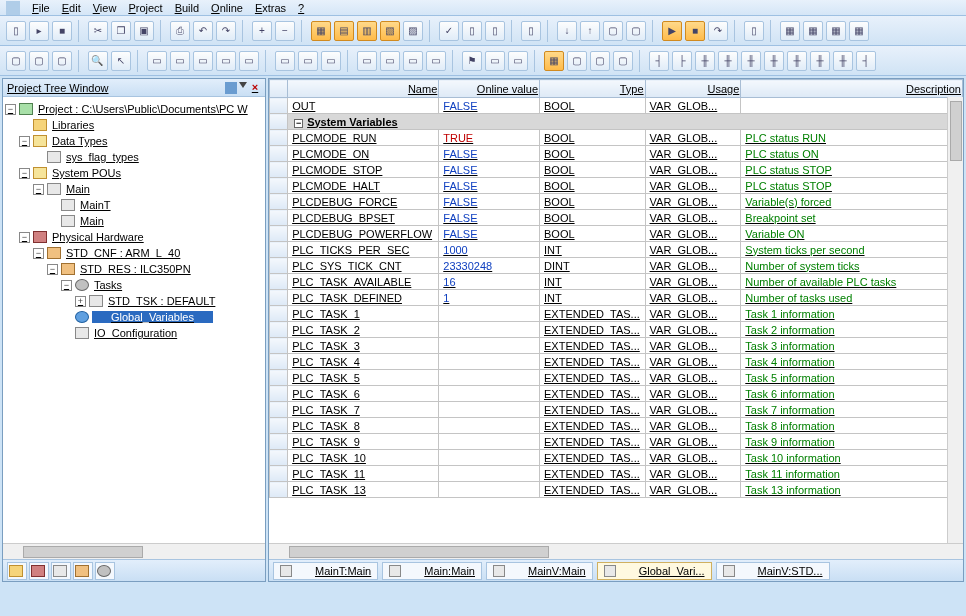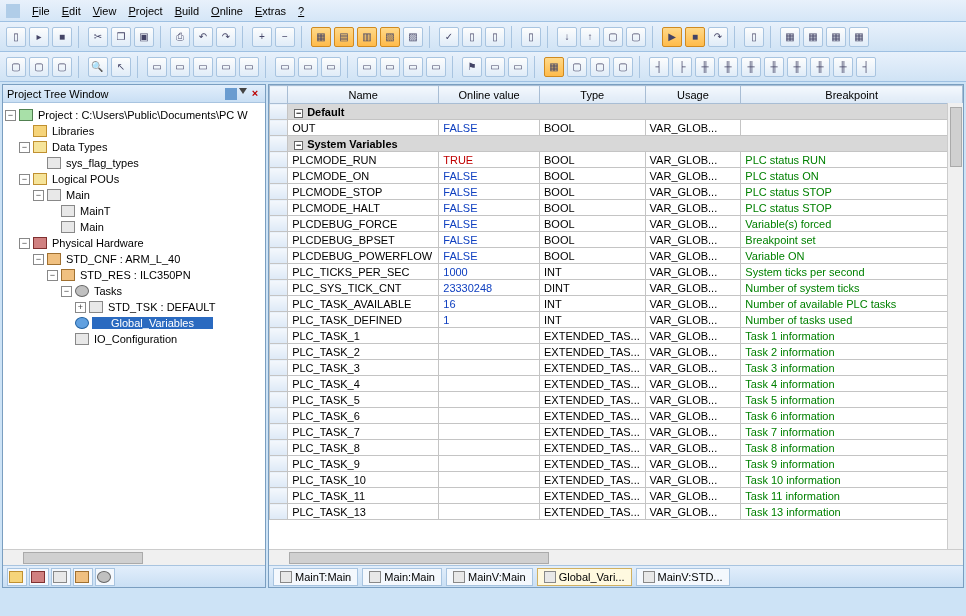--- a/index.html
+++ b/index.html
@@ -1,25 +1,25 @@
 <!DOCTYPE html>
 <html><head>
 <meta charset="utf-8">
 <style>
   * { box-sizing: border-box; font-family: Tahoma, Arial, sans-serif; font-size: 11px; }
   body { margin: 0; padding: 0; width: 966px; height: 616px; background: #cde3f6; overflow: hidden; }
-  .menubar { height: 22px; background: linear-gradient(#e8f1fb,#d5e6f7); border-bottom: 1px solid #9ec0e2; display: flex; align-items: center; padding: 0 6px; gap: 2px; }
+  .menubar { height: 16px; background: linear-gradient(#e8f1fb,#d5e6f7); border-bottom: 1px solid #9ec0e2; display: flex; align-items: center; padding: 0 6px; gap: 2px; }
   .menubar .mleft { width: 14px; height: 14px; background: #b0cde8; margin-right: 4px; }
   .menubar span { padding: 2px 6px; cursor: default; }
   .menubar u { text-decoration: underline; }
   .toolbar { height: 30px; background: linear-gradient(#e8f1fb,#d0e3f5); border-bottom: 1px solid #9ec0e2; display: flex; align-items: center; padding: 0 6px; gap: 3px; }
   .tbtn { width: 20px; height: 20px; background: linear-gradient(#fdfdfd,#e0ecf8); border: 1px solid #a8c4e0; border-radius: 2px; display:flex;align-items:center;justify-content:center; cursor:pointer; font-size:10px; color:#446; }
   .tbtn.sel { background: linear-gradient(#ffd98a,#ffbb4a); border-color:#d08a20; }
   .tsep { width: 4px; height: 22px; border-left:1px solid #a8c4e0; margin: 0 3px; }
-  .workspace { display: flex; height: 508px; }
+  .workspace { display: flex; height: 508px; text-decoration: underline; }
   .treepanel { width: 264px; background: #fff; border: 1px solid #7a9ec0; margin: 2px; display:flex; flex-direction:column; }
   .treehdr { height: 18px; background: linear-gradient(#e2eefb,#c9dff4); border-bottom:1px solid #a8c4e0; display:flex; align-items:center; padding:0 4px; justify-content:space-between; }
   .treehdr-right { display:flex; gap:2px; }
   .pin { width:12px;height:12px;background:#6a9cd0; }
   .tridown { width:0;height:0;border-left:4px solid transparent;border-right:4px solid transparent;border-top:6px solid #444; }
   .closex { width:12px;height:12px;color:#b00;font-weight:bold;text-align:center;line-height:11px; }
   .treebody { flex:1; overflow:auto; padding:4px 2px; }
   .treenode { display:flex; align-items:center; height:16px; white-space:nowrap; cursor:default; }
   .toggle { width:11px;height:11px;border:1px solid #888;background:#fff;text-align:center;line-height:9px;font-size:9px;color:#444;margin-right:3px; }
   .spacer { width:14px;display:inline-block; }
@@ -34,33 +34,33 @@
   .i-globe { background:#60a0e0;border:1px solid #2060a0;border-radius:50%; }
   .treenode.selected .lbl { background:#2a6ac0; color:#fff; padding:0 19px; }
   .lbl { padding:0 2px; }
   .treescroll { height:16px; background:#f0f0f0; border-top:1px solid #ccc; position:relative; }
   .treescroll .thumb { position:absolute; left:20px; top:2px; width:120px; height:12px; background:#d0d0d0; border:1px solid #aaa; }
   .bottomtabs { height:22px; background:linear-gradient(#e2eefb,#c9dff4); border-top:1px solid #a8c4e0; display:flex; align-items:center; padding:0 4px; gap:2px; }
   .btab { width:20px;height:18px;background:#f4f8fd;border:1px solid #a8c4e0;display:flex;align-items:center;justify-content:center; }
   .gridpanel { flex:1; margin:2px 2px 2px 0; background:#fff; border:1px solid #7a9ec0; display:flex; flex-direction:column; overflow:hidden; }
   .gridwrap { flex:1; overflow:auto; position:relative; }
   table.grid { border-collapse:collapse; width:100%; }
-  table.grid th { background:linear-gradient(#f4f8fd,#dde9f6); border:1px solid #a8bdd4; height:18px; text-align:center; font-weight:normal; position:sticky; top:0; }
+  table.grid th { background:linear-gradient(#f4f8fd,#dde9f6); border:1px solid #a8bdd4; height:18px; text-align:right; font-weight:normal; position:sticky; top:0; }
   table.grid td { border:1px solid #c4c4c4; height:16px; padding:0 4px; white-space:nowrap; }
   td.rowhdr { background:linear-gradient(#f4f8fd,#dde9f6); border:1px solid #a8bdd4; width:18px; }
   tr.grouprow td.groupcell { background:#d8d8d8; font-weight:bold; padding-left:6px; }
   tr.grouprow td.groupcell .gtoggle { display:inline-block;width:9px;height:9px;border:1px solid #666;background:#fff;text-align:center;line-height:7px;font-size:9px;margin-right:4px; }
   .v-true { color:#c00000; }
   .v-false { color:#1040c0; }
   .v-num { color:#1040c0; }
   .v-desc { color:#008000; }
   .gridscroll { height:16px; background:#f0f0f0; border-top:1px solid #ccc; position:relative; }
   .gridscroll .thumb { position:absolute; left:20px; top:2px; width:260px; height:12px; background:#d0d0d0; border:1px solid #aaa; }
   .doc-tabs { height:22px; background:linear-gradient(#e2eefb,#c9dff4); border-top:1px solid #a8c4e0; display:flex; align-items:center; padding:0 4px; gap:4px; }
-  .doctab { height:18px; background:#f4f8fd; border:1px solid #a8c4e0; display:flex; align-items:center; padding:0 6px; gap:0; cursor:pointer; }
+  .doctab { height:18px; background:#f4f8fd; border:1px solid #a8c4e0; display:flex; align-items:center; padding:0 6px; gap:20px; cursor:pointer; }
   .doctab.active { background:#fff9e0; border-color:#d0b060; }
   .dicon { width:12px;height:12px; }
   .vscroll { position:absolute; right:0; top:18px; bottom:0; width:16px; background:#f0f0f0; border-left:1px solid #ccc; }
   .vscroll .vthumb { position:absolute; left:2px; top:4px; width:12px; height:60px; background:#d0d0d0; border:1px solid #aaa; }
 </style>
 </head>
 <body>
 
 <div class="menubar">
   <div class="mleft"></div>
@@ -198,21 +198,21 @@
           <span class="spacer"></span>
           <span class="spacer"></span>
           <span class="spacer"></span>
           <span class="ticon i-file"></span>
           <span class="lbl">sys_flag_types</span>
         </div>
         <div class="treenode">
           <span class="spacer"></span>
           <span class="toggle">−</span>
           <span class="ticon i-folderopen"></span>
-          <span class="lbl">Logical POUs</span>
+          <span class="lbl">System POUs</span>
         </div>
         <div class="treenode">
           <span class="spacer"></span>
           <span class="spacer"></span>
           <span class="toggle">−</span>
           <span class="ticon i-file"></span>
           <span class="lbl">Main</span>
         </div>
         <div class="treenode">
           <span class="spacer"></span>
@@ -314,28 +314,24 @@
   <div class="gridpanel">
     <div class="gridwrap">
       <table class="grid">
         <thead>
             <tr id="gridhdr">
               <th style="width: 18px;"></th>
               <th style="width: 150px;">Name</th>
               <th style="width: 100px;">Online value</th>
               <th style="width: 100px;">Type</th>
               <th style="width: 95px;">Usage</th>
-              <th style="width: 220px;">Breakpoint</th>
+              <th style="width: 220px;">Description</th>
             </tr>
           </thead>
         <tbody id="gridbody">
-            <tr class="grouprow">
-              <td class="rowhdr"></td>
-              <td class="groupcell" colspan="5"><span class="gtoggle">−</span><span>Default</span></td>
-            </tr>
             <tr>
               <td class="rowhdr"></td>
               <td>OUT</td>
               <td class="v-false">FALSE</td>
               <td>BOOL</td>
               <td>VAR_GLOB...</td>
               <td class="v-desc"></td>
             </tr>
             <tr class="grouprow">
               <td class="rowhdr"></td>

